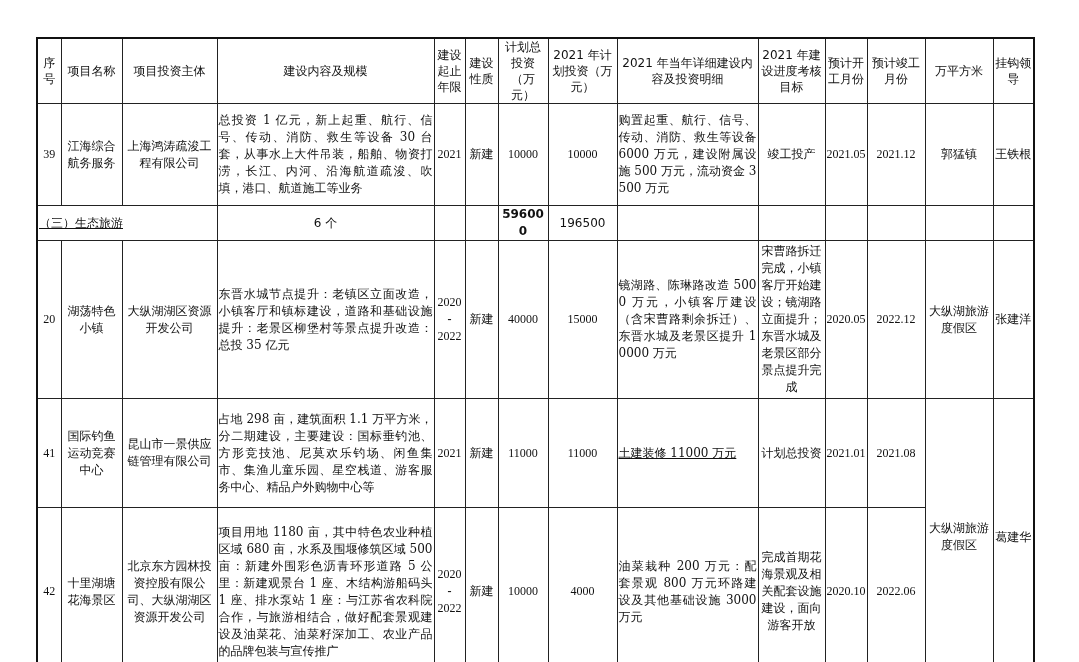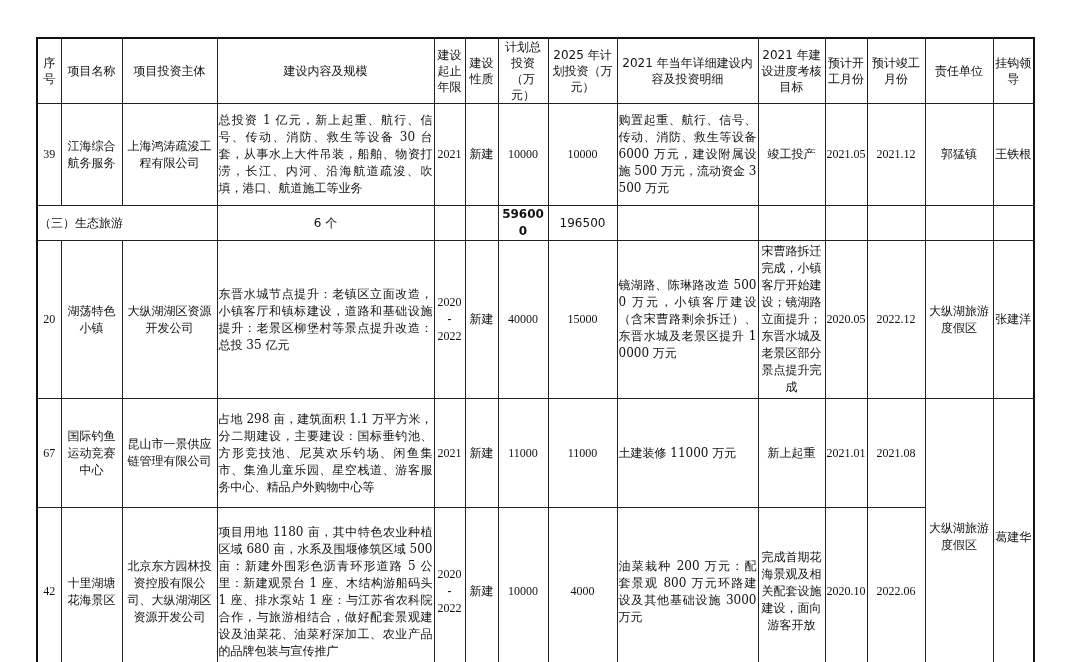--- a/index.html
+++ b/index.html
@@ -16,21 +16,21 @@
       padding: 0 1px;
       vertical-align: middle;
       text-align: center;
       font-size: 12px;
       line-height: 17px;
       font-weight: normal;
       overflow: hidden;
       word-break: break-all;
     }
     table.main th { font-family: "DejaVu Sans", "Liberation Sans", sans-serif; font-size: 12px; line-height: 16px; }
-    .left { text-align: left; text-align-last: left; }
+    .left { text-align: left; text-align-last: left; text-decoration: underline; }
     .just { text-align: justify !important; margin-left: 24px; }
     .summary td { font-weight: bold; font-family: "DejaVu Sans", "Liberation Sans", sans-serif; font-size: 12px; }
     .num { font-family: "Liberation Serif", "DejaVu Serif", serif; font-size: 13px; }
     .small { font-size: 12px; font-family: Liberation Serif, serif; }
   </style>
 </head>
 <body>
 
 <table class="main">
   <colgroup>
@@ -52,26 +52,26 @@
 
   <tbody>
       <tr style="height:54px">
     <th>序号</th>
     <th>项目名称</th>
     <th>项目投资主体</th>
     <th>建设内容及规模</th>
     <th>建设起止年限</th>
     <th>建设性质</th>
     <th>计划总投资（万元）</th>
-    <th>2025 年计划投资（万元）</th>
+    <th>2021 年计划投资（万元）</th>
     <th>2021 年当年详细建设内容及投资明细</th>
     <th>2021 年建设进度考核目标</th>
     <th>预计开工月份</th>
     <th>预计竣工月份</th>
-    <th>责任单位</th>
+    <th>万平方米</th>
     <th>挂钩领导</th>
   </tr>
 
   <tr style="height:102px">
     <td class="num">39</td>
     <td>江海综合航务服务</td>
     <td>上海鸿涛疏浚工程有限公司</td>
     <td class="just">总投资 1 亿元，新上起重、航行、信号、传动、消防、救生等设备 30 台套，从事水上大件吊装，船舶、物资打涝，长江、内河、沿海航道疏浚、吹填，港口、航道施工等业务</td>
     <td class="num">2021</td>
     <td>新建</td>
@@ -115,30 +115,30 @@
     <td class="num">15000</td>
     <td class="just">镜湖路、陈琳路改造 5000 万元，小镇客厅建设（含宋曹路剩余拆迁）、东晋水城及老景区提升 10000 万元</td>
     <td class="small">宋曹路拆迁完成，小镇客厅开始建设；镜湖路立面提升；东晋水城及老景区部分景点提升完成</td>
     <td class="num">2020.05</td>
     <td class="num">2022.12</td>
     <td>大纵湖旅游度假区</td>
     <td>张建洋</td>
   </tr>
 
   <tr style="height:109px">
-    <td class="num">67</td>
+    <td class="num">41</td>
     <td>国际钓鱼运动竞赛中心</td>
     <td>昆山市一景供应链管理有限公司</td>
     <td class="just">占地 298 亩，建筑面积 1.1 万平方米，分二期建设，主要建设：国标垂钓池、方形竞技池、尼莫欢乐钓场、闲鱼集市、集渔儿童乐园、星空栈道、游客服务中心、精品户外购物中心等</td>
     <td class="num">2021</td>
     <td>新建</td>
     <td class="num">11000</td>
     <td class="num">11000</td>
     <td class="left">土建装修 11000 万元</td>
-    <td>新上起重</td>
+    <td>计划总投资</td>
     <td class="num">2021.01</td>
     <td class="num">2021.08</td>
     <td rowspan="2">大纵湖旅游度假区</td>
     <td rowspan="2">葛建华</td>
   </tr>
 
   <tr style="height:169px">
     <td class="num">42</td>
     <td>十里湖塘花海景区</td>
     <td>北京东方园林投资控股有限公司、大纵湖湖区资源开发公司</td>

